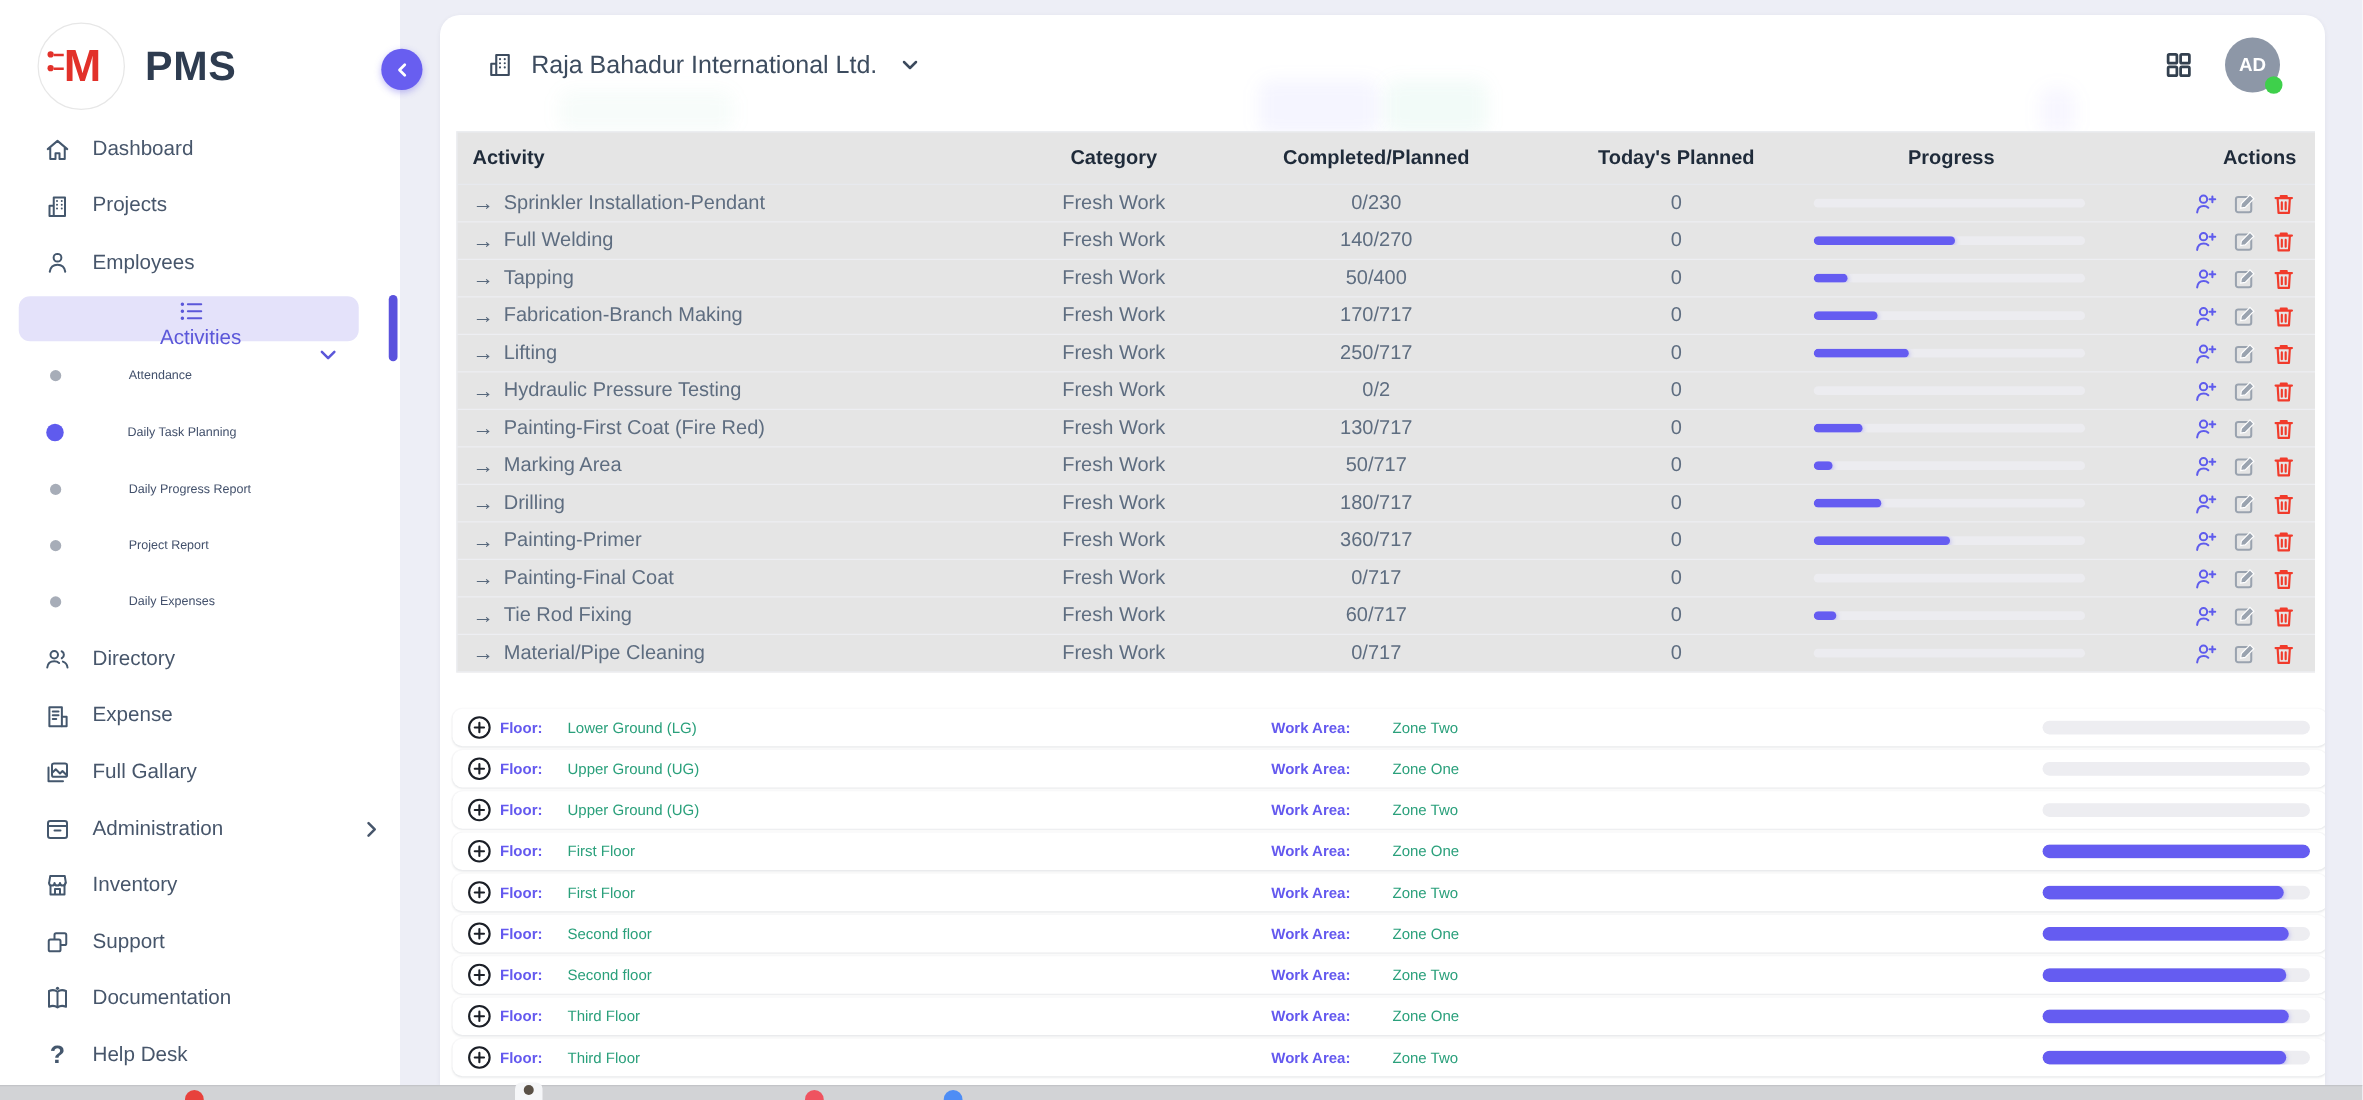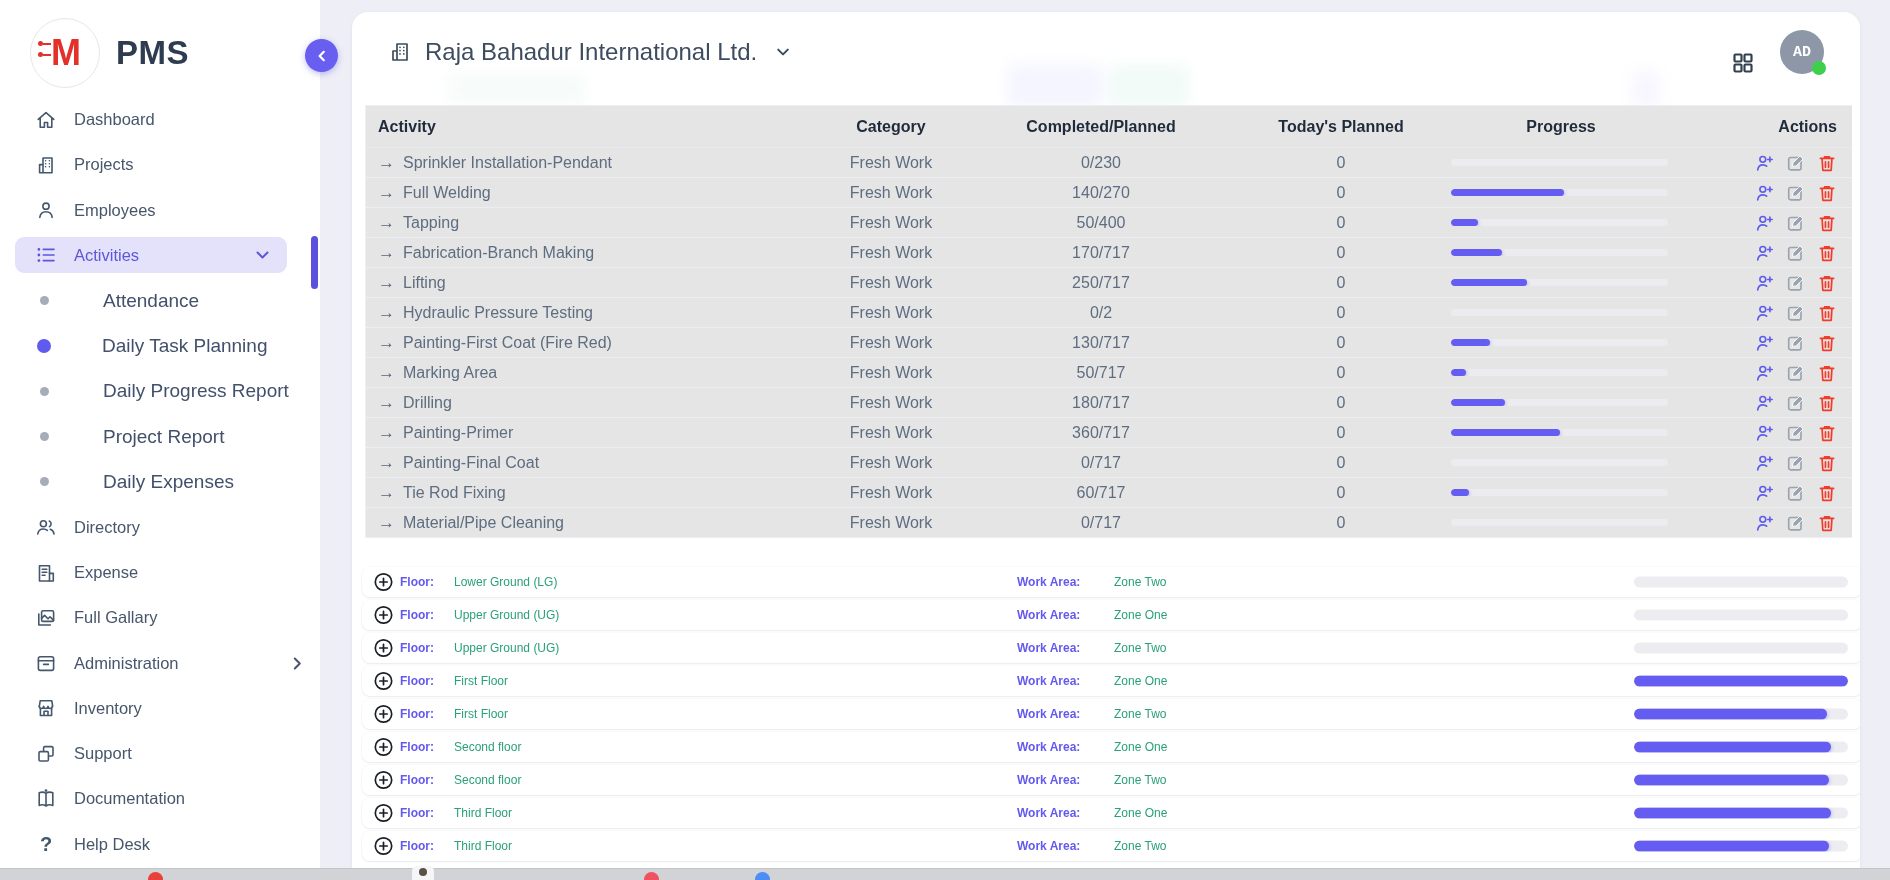--- a/index.html
+++ b/index.html
@@ -15,42 +15,42 @@
   .logo-wrap{position:absolute;left:30px;top:18px;display:flex;align-items:center;}
   .logo-circle{width:70px;height:70px;border-radius:50%;border:1px solid #e7e7e7;display:flex;align-items:center;justify-content:center;background:#fff;}
   .logo-m{font-weight:800;font-size:36px;color:#e2312a;position:relative;letter-spacing:-2px;}
   .logo-dots{position:absolute;left:-13px;top:9px;}
   .logo-dots i{display:block;width:5px;height:5px;border-radius:50%;background:#e2312a;margin-bottom:6px;position:relative;}
   .logo-dots i::after{content:"";position:absolute;left:5px;top:2px;width:8px;height:1.8px;background:#e2312a;}
   .app-name{font-size:33px;font-weight:800;color:#2e3c50;margin-left:16px;letter-spacing:.5px;}
   .nav{position:absolute;left:0;top:97px;width:320px;text-align:right;}
   .nav-item{height:45.3px;display:flex;align-items:center;padding-left:34px;font-size:16.5px;color:#47566b;cursor:pointer;position:relative;}
   .nav-item .nicon{width:24px;height:24px;margin-right:16px;display:flex;align-items:center;justify-content:center;color:#44576d;flex:0 0 24px;}
-  .nav-item.active{height:36px;margin:4.6px 0;width:272px;margin-left:15px;padding-left:19px;background:#e4e2fa;border-radius:9px;color:#5b57d9;font-weight:500;}
+  .nav-item.active{height:36px;margin:4.6px 0;width:272px;margin-left:15px;padding-left:19px;background:#e4e2fa;border-radius:9px;color:#5b57d9;font-weight:500;flex-direction:column;}
   .nav-item.active .nicon{color:#5b57d9;}
   .nav-item .chev{margin-left:auto;margin-right:18px;display:flex;align-items:center;}
   .active-rail{position:absolute;left:311px;top:236px;width:7px;height:53px;border-radius:4px;background:#5a52dd;}
-  .nav-sub{height:45.3px;display:flex;align-items:center;padding-left:40px;font-size:19px;color:#42506b;cursor:pointer;}
+  .nav-sub{height:45.3px;display:flex;align-items:center;padding-left:40px;font-size:10px;color:#42506b;cursor:pointer;}
   .nav-sub .dot{width:9px;height:9px;border-radius:50%;background:#a7adb8;margin-right:54px;flex:0 0 9px;}
   .nav-sub.active .dot{width:14px;height:14px;flex:0 0 14px;background:#5f5bee;margin-left:-3px;margin-right:51px;}
   .qmark{font-size:20px;font-weight:600;color:#44576d;}
   
   .collapse-btn{position:absolute;left:305px;top:39px;width:33px;height:33px;border-radius:50%;background:#685ef0;border:none;z-index:6;display:flex;align-items:center;justify-content:center;cursor:pointer;box-shadow:0 2px 6px rgba(80,70,230,.35);}
   
   .card{position:absolute;left:352px;top:12px;width:1508px;height:856px;background:#ffffff;border-radius:16px 16px 0 0;box-shadow:0 1px 4px rgba(30,35,60,.06);overflow:hidden;z-index:2;}
   .ghost{position:absolute;border-radius:10px;filter:blur(7px);z-index:0;}
   .g1{left:95px;top:60px;width:140px;height:34px;background:rgba(90,200,150,.05);}
   .g2{left:655px;top:52px;width:96px;height:44px;background:rgba(120,110,250,.07);}
   .g3{left:756px;top:52px;width:82px;height:44px;background:rgba(70,200,150,.07);}
   .g4{left:1280px;top:58px;width:28px;height:38px;background:rgba(120,110,250,.06);}
   .card-header{position:relative;z-index:1;height:80px;display:flex;align-items:center;padding:0 36px;background:transparent;}
   .company{display:flex;align-items:center;cursor:pointer;}
-  .company .cname{margin-left:13px;font-size:24px;font-weight:500;color:#3d4c5f;}
+  .company .cname{margin-left:13px;font-size:20px;font-weight:500;color:#3d4c5f;}
   .company .cchev{margin-left:18px;display:flex;align-items:center;}
-  .header-right{margin-left:auto;display:flex;align-items:flex-end;font-family:Liberation Mono, monospace;}
+  .header-right{margin-left:auto;display:flex;align-items:center;}
   .grid-btn{width:22px;height:22px;margin-right:26px;cursor:pointer;display:flex;}
   .avatar{width:44px;height:44px;border-radius:50%;background:#8d97a7;color:#fff;font-size:15px;font-weight:700;display:flex;align-items:center;justify-content:center;position:relative;cursor:pointer;}
   .avatar .status{position:absolute;right:-2px;bottom:-1px;width:14px;height:14px;border-radius:50%;background:#3ed04b;}
   
   .table{position:absolute;left:13px;top:93px;width:1487px;z-index:1;border-left:1px solid #eef0f4;background:#e5e5e5;}
   .thead{display:flex;height:43px;align-items:center;border-top:1px solid #eceef2;border-bottom:1px solid #e7e9ee;font-weight:700;font-size:16px;color:#1f2b3a;}
   .trow{display:flex;height:30px;align-items:center;border-bottom:1px solid #edeef2;font-size:16px;color:#5e6d80;}
   .cell{flex:none;}
   .c1{width:460px;padding-left:12px;display:flex;align-items:center;overflow:hidden;white-space:nowrap;}
   .c2{width:130px;text-align:center;}

